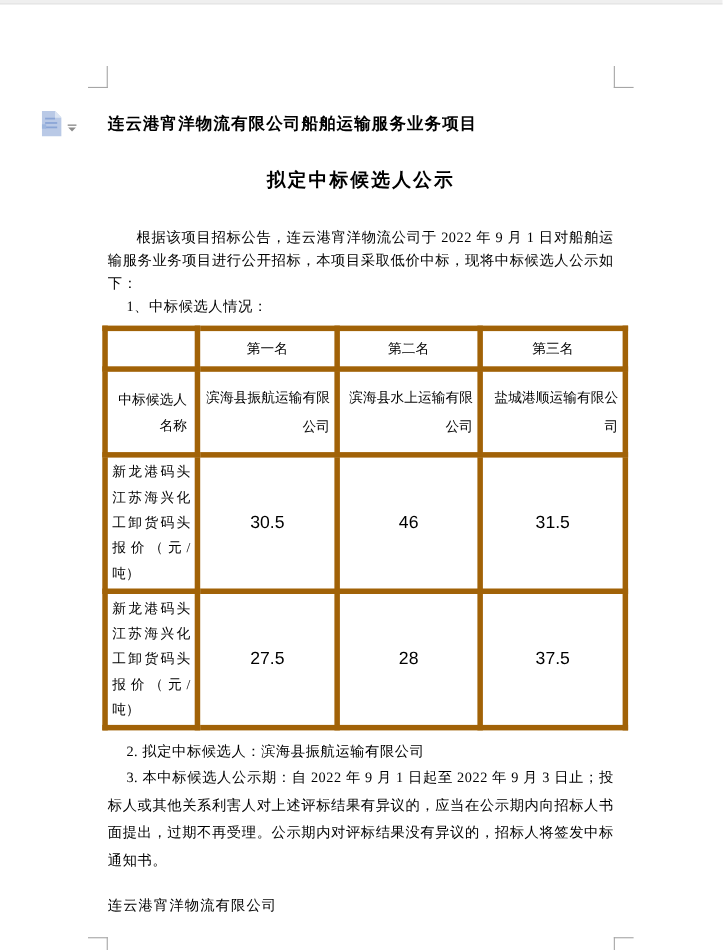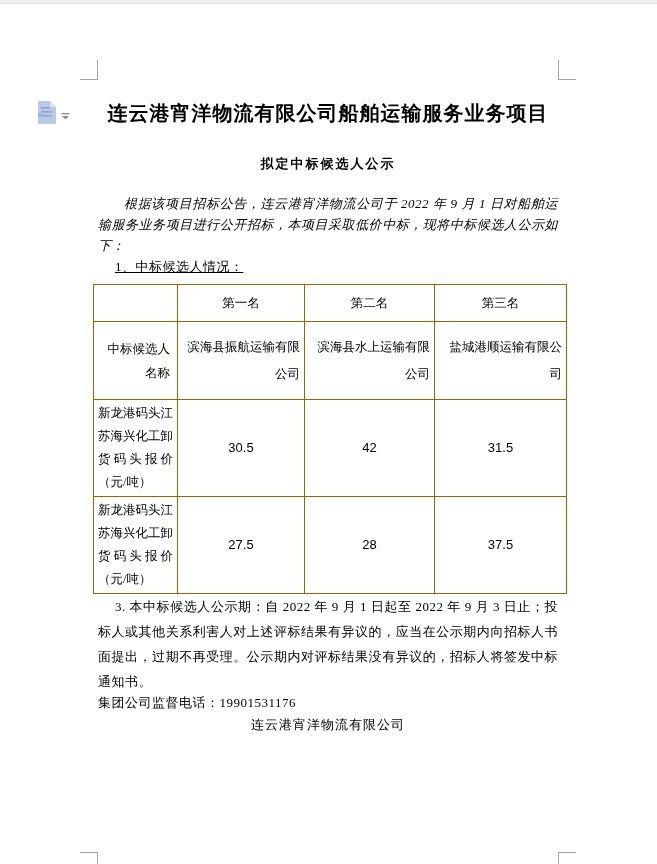--- a/index.html
+++ b/index.html
@@ -28,61 +28,61 @@
     background: transparent; border: none;
   }
   .paste-doc { display: block; }
   .paste-arrow { display: block; margin-top: 7px; }
   
   .page-content {
     position: absolute; left: 98px; top: 80px; width: 460px;
     font-size: 13px; line-height: 22px;
   }
   .doc-title {
-    margin-top: 22px; text-align: center;
-    font-size: 20px; font-weight: bold; letter-spacing: 1px; line-height: 22px;
+    margin-top: 22px; 
+    font-size: 15px; font-weight: bold; letter-spacing: 1px; line-height: 22px;
   }
   .doc-subtitle {
     margin-top: 29px; text-align: center;
-    font-size: 13px; font-weight: bold; letter-spacing: 2px; line-height: 22px;
+    font-size: 17px; font-weight: bold; letter-spacing: 2px; line-height: 22px;
   }
   .intro {
-    margin-top: 18px; text-align: justify; text-indent: 2em;
-    line-height: 21px; letter-spacing: 0.5px; font-style: italic;
+    margin-top: 30px; text-align: justify; text-indent: 2em;
+    line-height: 21px; letter-spacing: 0.5px;
   }
-  .section1 { text-indent: 1.3em; line-height: 21px; letter-spacing: 0.5px; text-decoration: underline; }
+  .section1 { text-indent: 1.3em; line-height: 21px; letter-spacing: 0.5px; }
   
   table.candidates {
     margin-left: -5px; margin-top: 7px;
     border-collapse: collapse; table-layout: fixed; width: 473px;
     font-size: 12.5px;
   }
   table.candidates td {
-    border: 1px solid #a16207; vertical-align: middle;
+    border: 5px solid #a16207; vertical-align: middle;
     padding: 2px 4px; overflow: hidden;
   }
   col.c0 { width: 84px; } col.c1 { width: 127px; }
   col.c2 { width: 130px; } col.c3 { width: 132px; }
   tr.hdr td  { height: 37px; text-align: center; }
   tr.names td{ height: 78px; text-align: right; line-height: 27px; }
   tr.price td{ height: 91px; }
   tr.names td.rowlabel { text-align: right; padding: 2px 7px; line-height: 24px; }
   td.rowlabel {
     text-align: justify; padding: 2px 4px; line-height: 23px;
   }
   td.num {
     text-align: center;
     font-family: "Liberation Sans", "DejaVu Sans", sans-serif;
-    font-size: 13px;
+    font-size: 16px;
   }
   .section2 { margin-top: 8px; text-indent: 1.3em; line-height: 22px; letter-spacing: 0.5px; }
   .section3 { text-align: justify; text-indent: 1.3em; line-height: 25px; letter-spacing: 0.5px; }
   .phone { line-height: 18px; letter-spacing: 0.5px; }
   .phone-first { margin-top: 2px; }
-  .sig-company { margin-top: 2px; text-align: center; line-height: 22px; letter-spacing: 1px; }
+  .sig-company { margin-top: 18px; text-align: left; line-height: 22px; letter-spacing: 1px; }
   .sig-date { text-align: right; padding-right: 10px; line-height: 18px; letter-spacing: 1px; }
 </style>
 </head>
 <body>
 
 <div class="top-strip"></div>
 
 <div class="crop crop-tl"></div>
 <div class="crop crop-tr"></div>
 <div class="crop crop-bl"></div>
@@ -133,32 +133,32 @@
       </tr>
       <tr class="names">
         <td class="rowlabel">中标候选人名称</td>
         <td>滨海县振航运输有限公司</td>
         <td>滨海县水上运输有限公司</td>
         <td>盐城港顺运输有限公司</td>
       </tr>
       <tr class="price">
         <td class="rowlabel">新龙港码头江苏海兴化工卸货码头报价（元/吨）</td>
         <td class="num">30.5</td>
-        <td class="num">42</td>
+        <td class="num">46</td>
         <td class="num">31.5</td>
       </tr>
       <tr class="price">
         <td class="rowlabel">新龙港码头江苏海兴化工卸货码头报价（元/吨）</td>
         <td class="num">27.5</td>
         <td class="num">28</td>
         <td class="num">37.5</td>
       </tr>
     </tbody>
   </table>
 
+  <p class="section2">2. 拟定中标候选人：滨海县振航运输有限公司</p>
 
   <p class="section3">3. 本中标候选人公示期：自 2022 年 9 月 1 日起至 2022 年 9 月 3 日止；投标人或其他关系利害人对上述评标结果有异议的，应当在公示期内向招标人书面提出，过期不再受理。公示期内对评标结果没有异议的，招标人将签发中标通知书。</p>
 
-  <p class="phone">集团公司监督电话：19901531176</p>
 
   <p class="sig-company">连云港宵洋物流有限公司</p>
 
 </div>
 
 </body></html>

